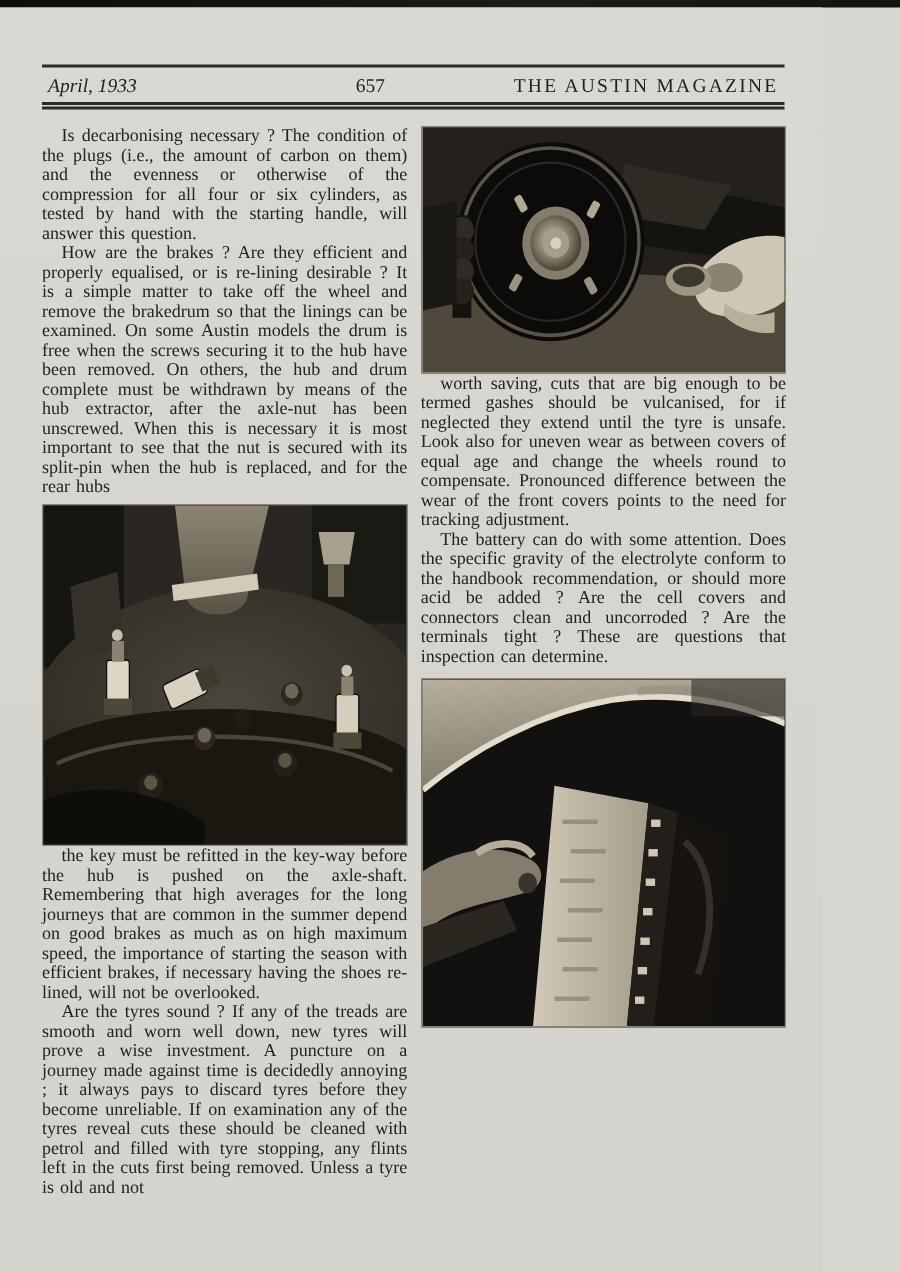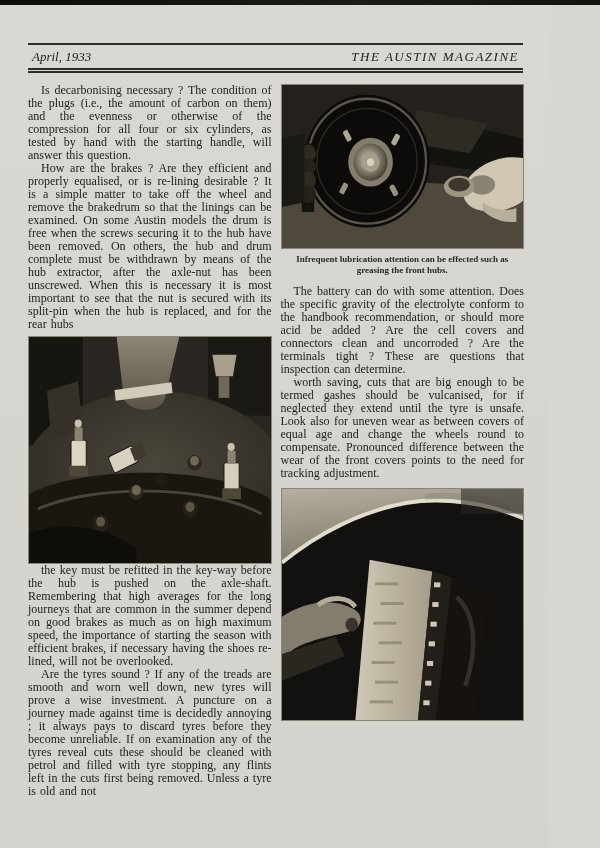--- a/index.html
+++ b/index.html
@@ -22,21 +22,21 @@
   .header{
     margin:38px 25px 0 28px;
     border-top:2px solid #2c2b27;
     border-bottom:5px double #2c2b27;
     padding:4px 4px 3px 4px;
     display:flex;align-items:baseline;
     font-size:13px;
   }
   .header .date{font-style:italic;flex:1;text-align:left;}
   .header .pageno{flex:1;text-align:center;}
-  .header .mag{flex:1.4;text-align:right;letter-spacing:1.5px;font-size:13px;font-style:italic;}
+  .header .mag{flex:1.4;text-align:right;letter-spacing:1.5px;font-size:13px;}
   .columns{
     display:flex;gap:9px;
     margin:11px 24px 0 28px;
   }
   .col{width:269px;}
   .col p{
     margin:0;
     font-size:12px;
     line-height:13px;
     text-align:justify;
@@ -61,20 +61,21 @@
   .mt5{margin-top:5px;} .mt8{margin-top:8px;}
 </style>
 </head>
 <body>
 
 <div class="scan-edge-top"></div>
 <div class="page-inner">
 
   <div class="header">
     <span class="date">April, 1933</span>
+    <span class="pageno">657</span>
     <span class="mag">THE AUSTIN MAGAZINE</span>
   </div>
 
   <div class="columns">
 
     <div class="col">
       <p>Is decarbonising necessary ?  The condition of the plugs (i.e., the amount of carbon on them) and the evenness or otherwise of the compression for all four or six cylinders, as tested by hand with the starting handle, will answer this question.</p>
       <p>How are the brakes ?  Are they efficient and properly equalised, or is re-lining desirable ?  It is a simple matter to take off the wheel and remove the brakedrum so that the linings can be examined.  On some Austin models the drum is free when the screws securing it to the hub have been removed.  On others, the hub and drum complete must be withdrawn by means of the hub extractor, after the axle-nut has been unscrewed.  When this is necessary it is most important to see that the nut is secured with its split-pin when the hub is replaced, and for the rear hubs</p>
 
       <svg class="photo mt5" viewBox="0 0 270 230" height="228" preserveAspectRatio="none">
@@ -171,24 +172,23 @@
         <ellipse cx="198" cy="102" rx="12" ry="7" fill="#3c382e"></ellipse>
         <path d="M225,120 C235,128 250,130 262,126 L262,140 C248,142 232,136 224,128 Z" fill="#b7af9a"></path>
 
         <rect x="22" y="60" width="14" height="70" fill="#14120e"></rect>
         <circle cx="29" cy="70" r="9" fill="#2f2b23"></circle>
           <circle cx="29" cy="84" r="9" fill="#26221b"></circle>
         <circle cx="29" cy="98" r="9" fill="#2f2b23"></circle>
           <circle cx="29" cy="112" r="9" fill="#26221b"></circle>
         <path d="M0,55 L25,50 L25,120 L0,125 Z" fill="#1a1813"></path>
       </svg>
-      <div class="caption">Infrequent lubrication attention can be effected such as greasing the front hubs.</div>
-
+
+      <p>worth saving, cuts that are big enough to be termed gashes should be vulcanised, for if neglected they extend until the tyre is unsafe.  Look also for uneven wear as between covers of equal age and change the wheels round to compensate.  Pronounced difference between the wear of the front covers points to the need for tracking adjustment.</p>
       <p>The battery can do with some attention.  Does the specific gravity of the electrolyte conform to the handbook recommendation, or should more acid be added ?  Are the cell covers and connectors clean and uncorroded ?  Are the terminals tight ?  These are questions that inspection can determine.</p>
-      <p>worth saving, cuts that are big enough to be termed gashes should be vulcanised, for if neglected they extend until the tyre is unsafe.  Look also for uneven wear as between covers of equal age and change the wheels round to compensate.  Pronounced difference between the wear of the front covers points to the need for tracking adjustment.</p>
 
       <svg class="photo mt8" viewBox="0 0 270 235" height="233" preserveAspectRatio="none">
         <defs>
           <linearGradient id="g3a" x1="0" y1="0" x2="0.3" y2="1">
             <stop offset="0" stop-color="#b6afa0"></stop>
               <stop offset="1" stop-color="#7e7868"></stop>
           </linearGradient>
           <linearGradient id="g3b" x1="0" y1="0" x2="1" y2="0">
             <stop offset="0" stop-color="#d0c9b7"></stop>
               <stop offset="1" stop-color="#a59d89"></stop>

